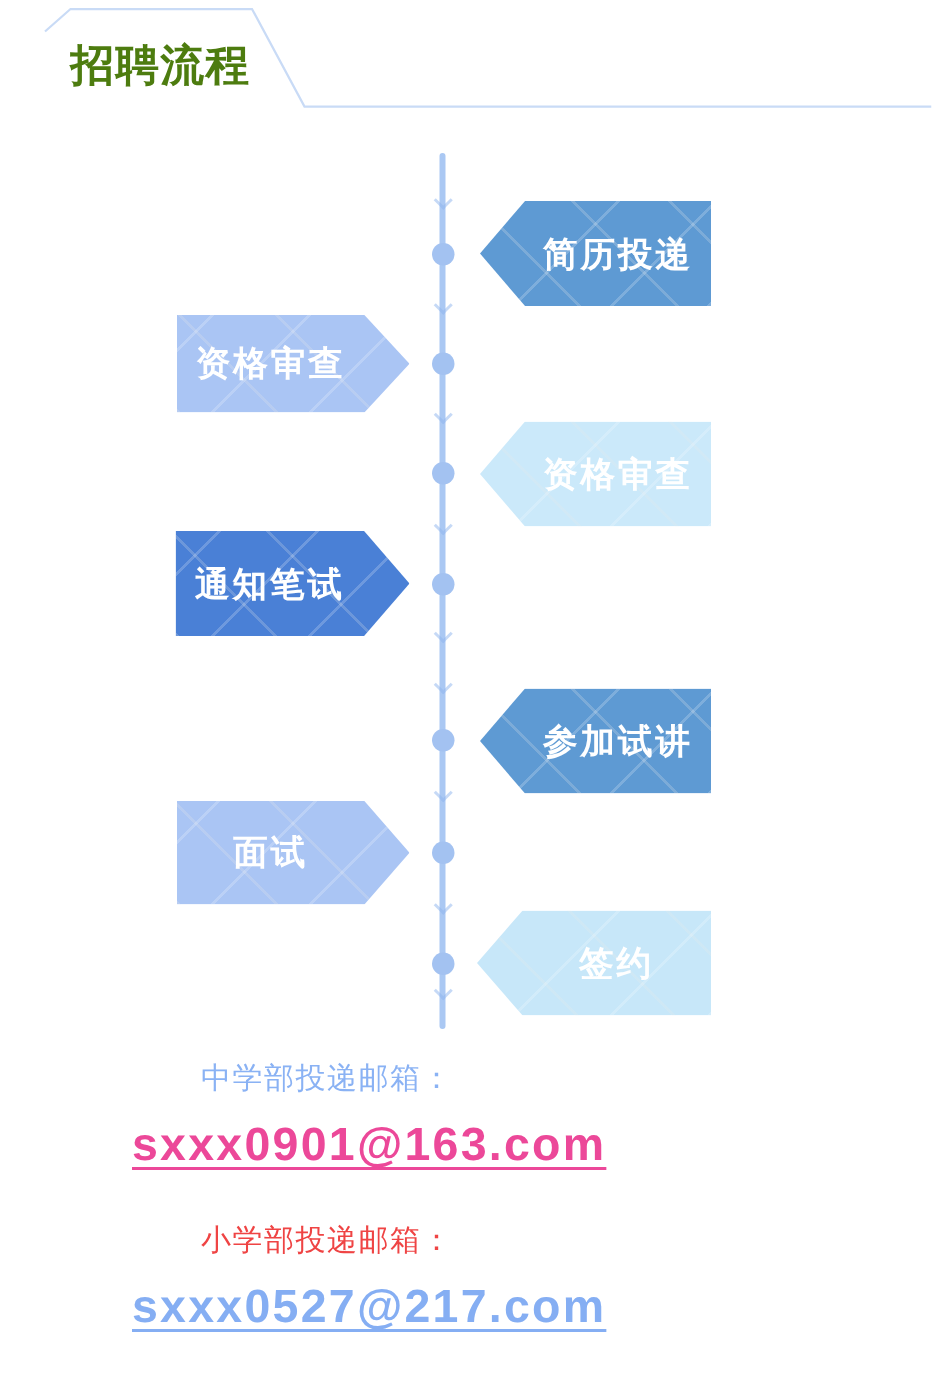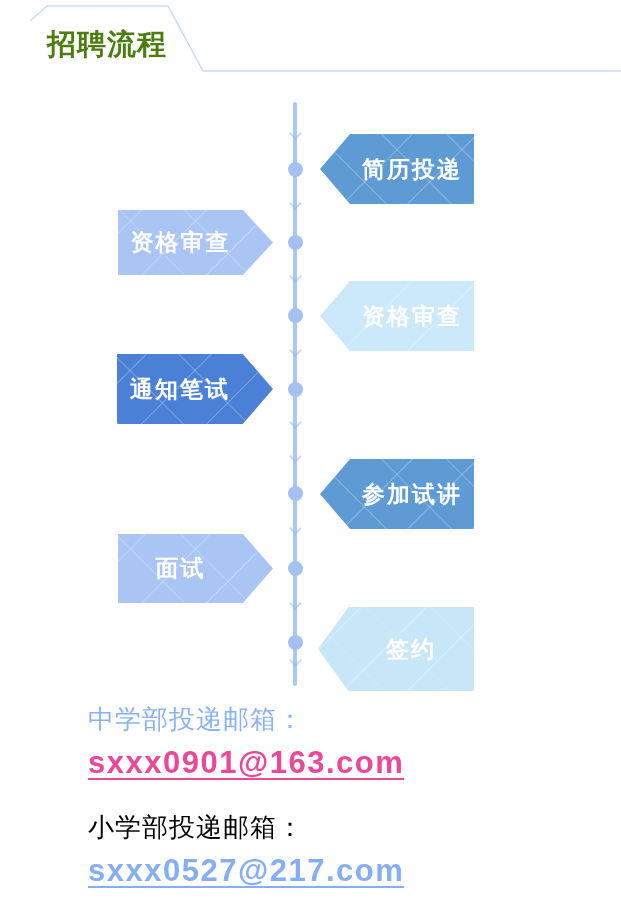--- a/index.html
+++ b/index.html
@@ -45,25 +45,25 @@
   .banner.right{
     clip-path:polygon(19.5% 0, 100% 0, 100% 100%, 19.5% 100%, 0 50%);
     padding-left:30px;
   }
   .b1{left:320px;top:134px;width:154px;height:70px;}
   .b2{left:118px;top:210px;width:155px;height:65px;}
   .b3{left:320px;top:281px;width:154px;height:70px;}
   .b4{left:117px;top:354px;width:156px;height:70px;}
   .b5{left:320px;top:459px;width:154px;height:70px;}
   .b6{left:118px;top:534px;width:155px;height:69px;}
-  .b7{left:318px;top:607px;width:156px;height:84px;}
+  .b7{left:318px;top:607px;width:156px;height:70px;}
 
   
   .contact-block{position:absolute;left:88px;top:702px;}
-  .contact-label{font-size:26px;line-height:34px;letter-spacing:1px;}
+  .contact-label{font-size:20px;line-height:34px;letter-spacing:1px;margin-left:46px;}
   .contact-email{
     display:inline-block;margin-top:10px;
     font-size:31px;line-height:34px;font-weight:700;letter-spacing:1.5px;
     text-decoration:underline;text-decoration-thickness:2px;text-underline-offset:5px;
     cursor:pointer;
   }
   .contact-group + .contact-group{margin-top:30px;}
 </style>
 </head>
 <body>
@@ -103,18 +103,18 @@
   <div class="banner left b4" style="background-color: rgb(74, 128, 214);">通知笔试</div>
   <div class="banner left b6" style="background-color: rgb(170, 197, 244);">面试</div>
   <div class="banner right b7" style="background-color: rgb(199, 231, 249);">签约</div>
 
   <div class="contact-block">
     <div class="contact-group">
       <div class="contact-label" style="color: rgb(138, 178, 244);">中学部投递邮箱：</div>
       <a class="contact-email" style="color: #ec4899;">sxxx0901@163.com</a>
     </div>
     <div class="contact-group">
-      <div class="contact-label" style="color: #000000;">小学部投递邮箱：</div>
+      <div class="contact-label" style="color: #ef4444;">小学部投递邮箱：</div>
       <a class="contact-email" style="color: rgb(133, 174, 243);">sxxx0527@217.com</a>
     </div>
   </div>
 
 </div>
 
 </body></html>

